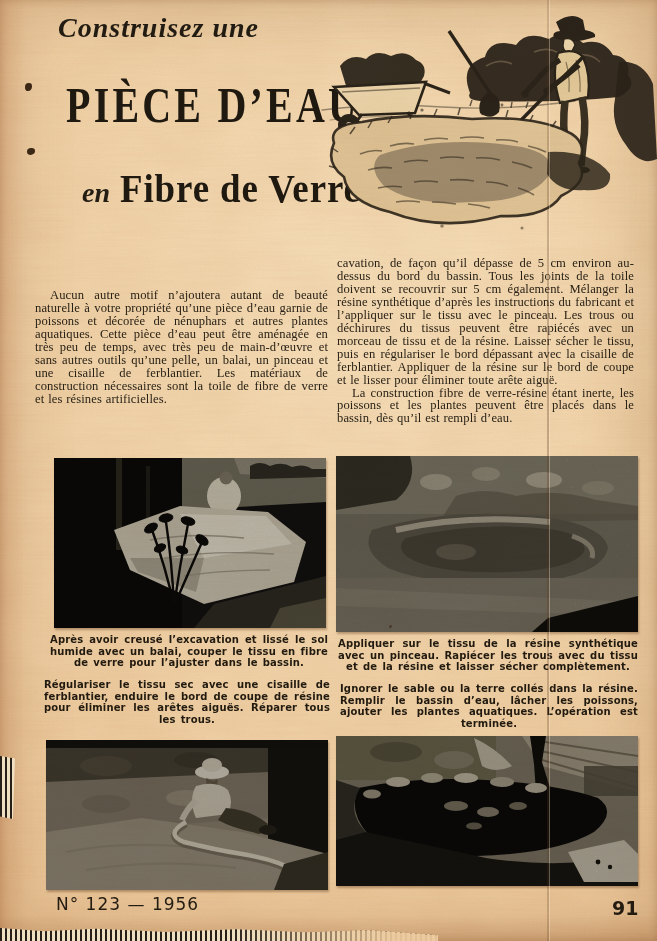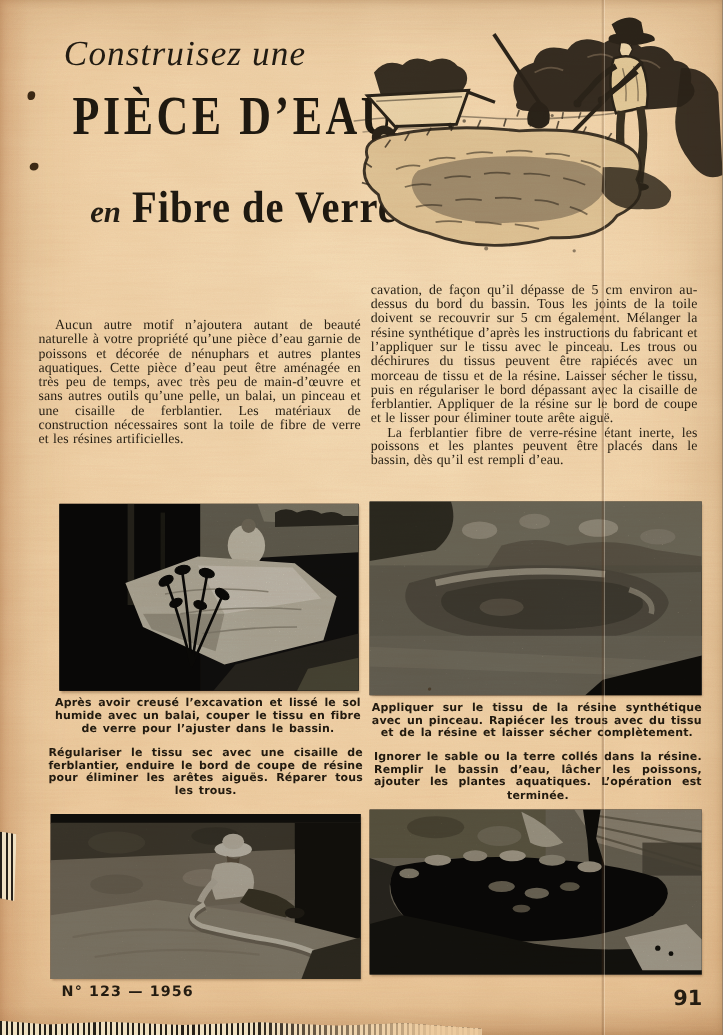--- a/index.html
+++ b/index.html
@@ -9,42 +9,42 @@
       radial-gradient(ellipse 130% 100% at 58% 32%, #f6e1bd 0%, #f1d5ac 42%, #ecc99c 78%, #e2ba8c 100%);
     box-shadow:inset 0 0 70px rgba(130,75,30,.28), inset 0 0 8px rgba(100,55,20,.25);
     font-family:"Liberation Serif","DejaVu Serif",serif;
     color:#241e15;
   }
   .page *{box-sizing:border-box;}
   svg{display:block;}
   .paper-tex{position:absolute;inset:0;pointer-events:none;z-index:9;mix-blend-mode:multiply;opacity:.85;}
 
   
-  .kicker{position:absolute;left:58px;top:30px;font-size:32px;font-weight:normal;font-style:italic;letter-spacing:1px;color:#221c13;}
+  .kicker{position:absolute;left:58px;top:12px;font-size:28px;font-weight:bold;font-style:italic;letter-spacing:1px;color:#221c13;}
   .title{position:absolute;left:66px;top:76px;font-size:50px;font-weight:bold;letter-spacing:4px;transform:scaleX(.8);transform-origin:left center;white-space:nowrap;color:#1f1a11;}
   .subtitle{position:absolute;left:58px;top:164px;white-space:nowrap;margin-left:24px;}
   .sub-en{font-size:28px;font-weight:bold;font-style:italic;margin-right:10px;}
   .sub-main{display:inline-block;font-size:41px;font-weight:bold;transform:scaleX(.9);transform-origin:left center;letter-spacing:1px;vertical-align:baseline;color:#1f1a11;}
 
   .illo{position:absolute;left:320px;top:4px;width:337px;height:248px;}
 
   
   .col{position:absolute;top:257px;width:293px;font-size:12.6px;line-height:12.95px;text-align:justify;letter-spacing:.1px;word-spacing:.6px;color:#2a2317;}
   .col-1{left:35px;margin-top:32px;}
   .col-2{left:337px;width:297px;}
   .col p{margin:0;text-indent:15px;hyphens:none;}
   .col p.noindent{text-indent:0;}
 
   
   .photo{position:absolute;margin:0;padding:0;background:#141210;box-shadow:1px 2px 2px rgba(80,45,15,.35);}
   .photo svg{width:100%;height:100%;}
   .cap{position:absolute;margin:0;font-family:"DejaVu Sans","Liberation Sans",sans-serif;font-weight:bold;font-size:10px;line-height:11.6px;color:#221b10;text-align:justify;text-align-last:center;letter-spacing:.15px;word-spacing:1.5px;}
 
   
-  .footer-issue{position:absolute;left:56px;top:894px;font-family:"DejaVu Sans","Liberation Sans",sans-serif;font-weight:bold;font-size:13px;letter-spacing:1px;color:#241d12;}
+  .footer-issue{position:absolute;left:56px;top:894px;font-family:"DejaVu Sans","Liberation Sans",sans-serif;font-weight:normal;font-size:17px;letter-spacing:1px;color:#241d12;}
   .footer-page{position:absolute;left:612px;top:897px;font-family:"DejaVu Sans","Liberation Sans",sans-serif;font-weight:bold;font-size:19px;color:#241d12;}
 
   
   .crease{position:absolute;left:547px;top:0;width:2px;height:941px;z-index:8;
     background:linear-gradient(180deg,rgba(90,55,25,.18),rgba(90,55,25,.30) 40%,rgba(90,55,25,.22));}
   .crease::after{content:"";position:absolute;left:2px;top:0;width:1px;height:100%;background:rgba(255,244,224,.35);}
   .stripes-bottom{position:absolute;left:0;bottom:0;width:438px;height:13px;z-index:10;
     background:repeating-linear-gradient(90deg,#262019 0 2px,#efe0c2 2px 5px);
     clip-path:polygon(0 0,10% 25%,22% 6%,38% 30%,54% 10%,70% 34%,84% 18%,100% 55%,100% 100%,0 100%);}
   .stripes-bottom::after{content:"";position:absolute;inset:0;background:linear-gradient(90deg,rgba(241,212,171,0) 52%,rgba(236,201,156,.95) 90%);}
@@ -167,21 +167,21 @@
       <circle cx="122" cy="222" r="1.8" fill="#2b241a" opacity=".5"></circle>
       <circle cx="202" cy="224" r="1.5" fill="#2b241a" opacity=".5"></circle>
     </g>
   </svg>
 
   <div class="col col-1">
     <p>Aucun autre motif n’ajoutera autant de beauté naturelle à votre propriété qu’une pièce d’eau garnie de poissons et décorée de nénuphars et autres plantes aquatiques. Cette pièce d’eau peut être aménagée en très peu de temps, avec très peu de main-d’œuvre et sans autres outils qu’une pelle, un balai, un pinceau et une cisaille de ferblantier. Les matériaux de construction nécessaires sont la toile de fibre de verre et les résines artificielles.</p>
   </div>
   <div class="col col-2">
     <p class="noindent">cavation, de façon qu’il dépasse de 5 cm environ au-dessus du bord du bassin. Tous les joints de la toile doivent se recouvrir sur 5 cm également. Mélanger la résine synthétique d’après les instructions du fabricant et l’appliquer sur le tissu avec le pinceau. Les trous ou déchirures du tissus peuvent être rapiécés avec un morceau de tissu et de la résine. Laisser sécher le tissu, puis en régulariser le bord dépassant avec la cisaille de ferblantier. Appliquer de la résine sur le bord de coupe et le lisser pour éliminer toute arête aiguë.</p>
-    <p>La ferblantier fibre de verre-résine étant inerte, les poissons et les plantes peuvent être placés dans le bassin, dès qu’il est rempli d’eau.</p>
+    <p>La construction fibre de verre-résine étant inerte, les poissons et les plantes peuvent être placés dans le bassin, dès qu’il est rempli d’eau.</p>
   </div>
 
   <figure class="photo" style="left:54px;top:458px;width:272px;height:170px;">
     <svg viewBox="0 0 272 170" preserveAspectRatio="none">
       <defs>
         <filter id="g1" x="0" y="0" width="100%" height="100%">
           <feTurbulence type="fractalNoise" baseFrequency="0.8" numOctaves="2" seed="3"></feTurbulence>
           <feColorMatrix type="matrix" values="0 0 0 0 0  0 0 0 0 0  0 0 0 0 0  .9 .9 .9 0 0"></feColorMatrix>
         </filter>
       </defs>

